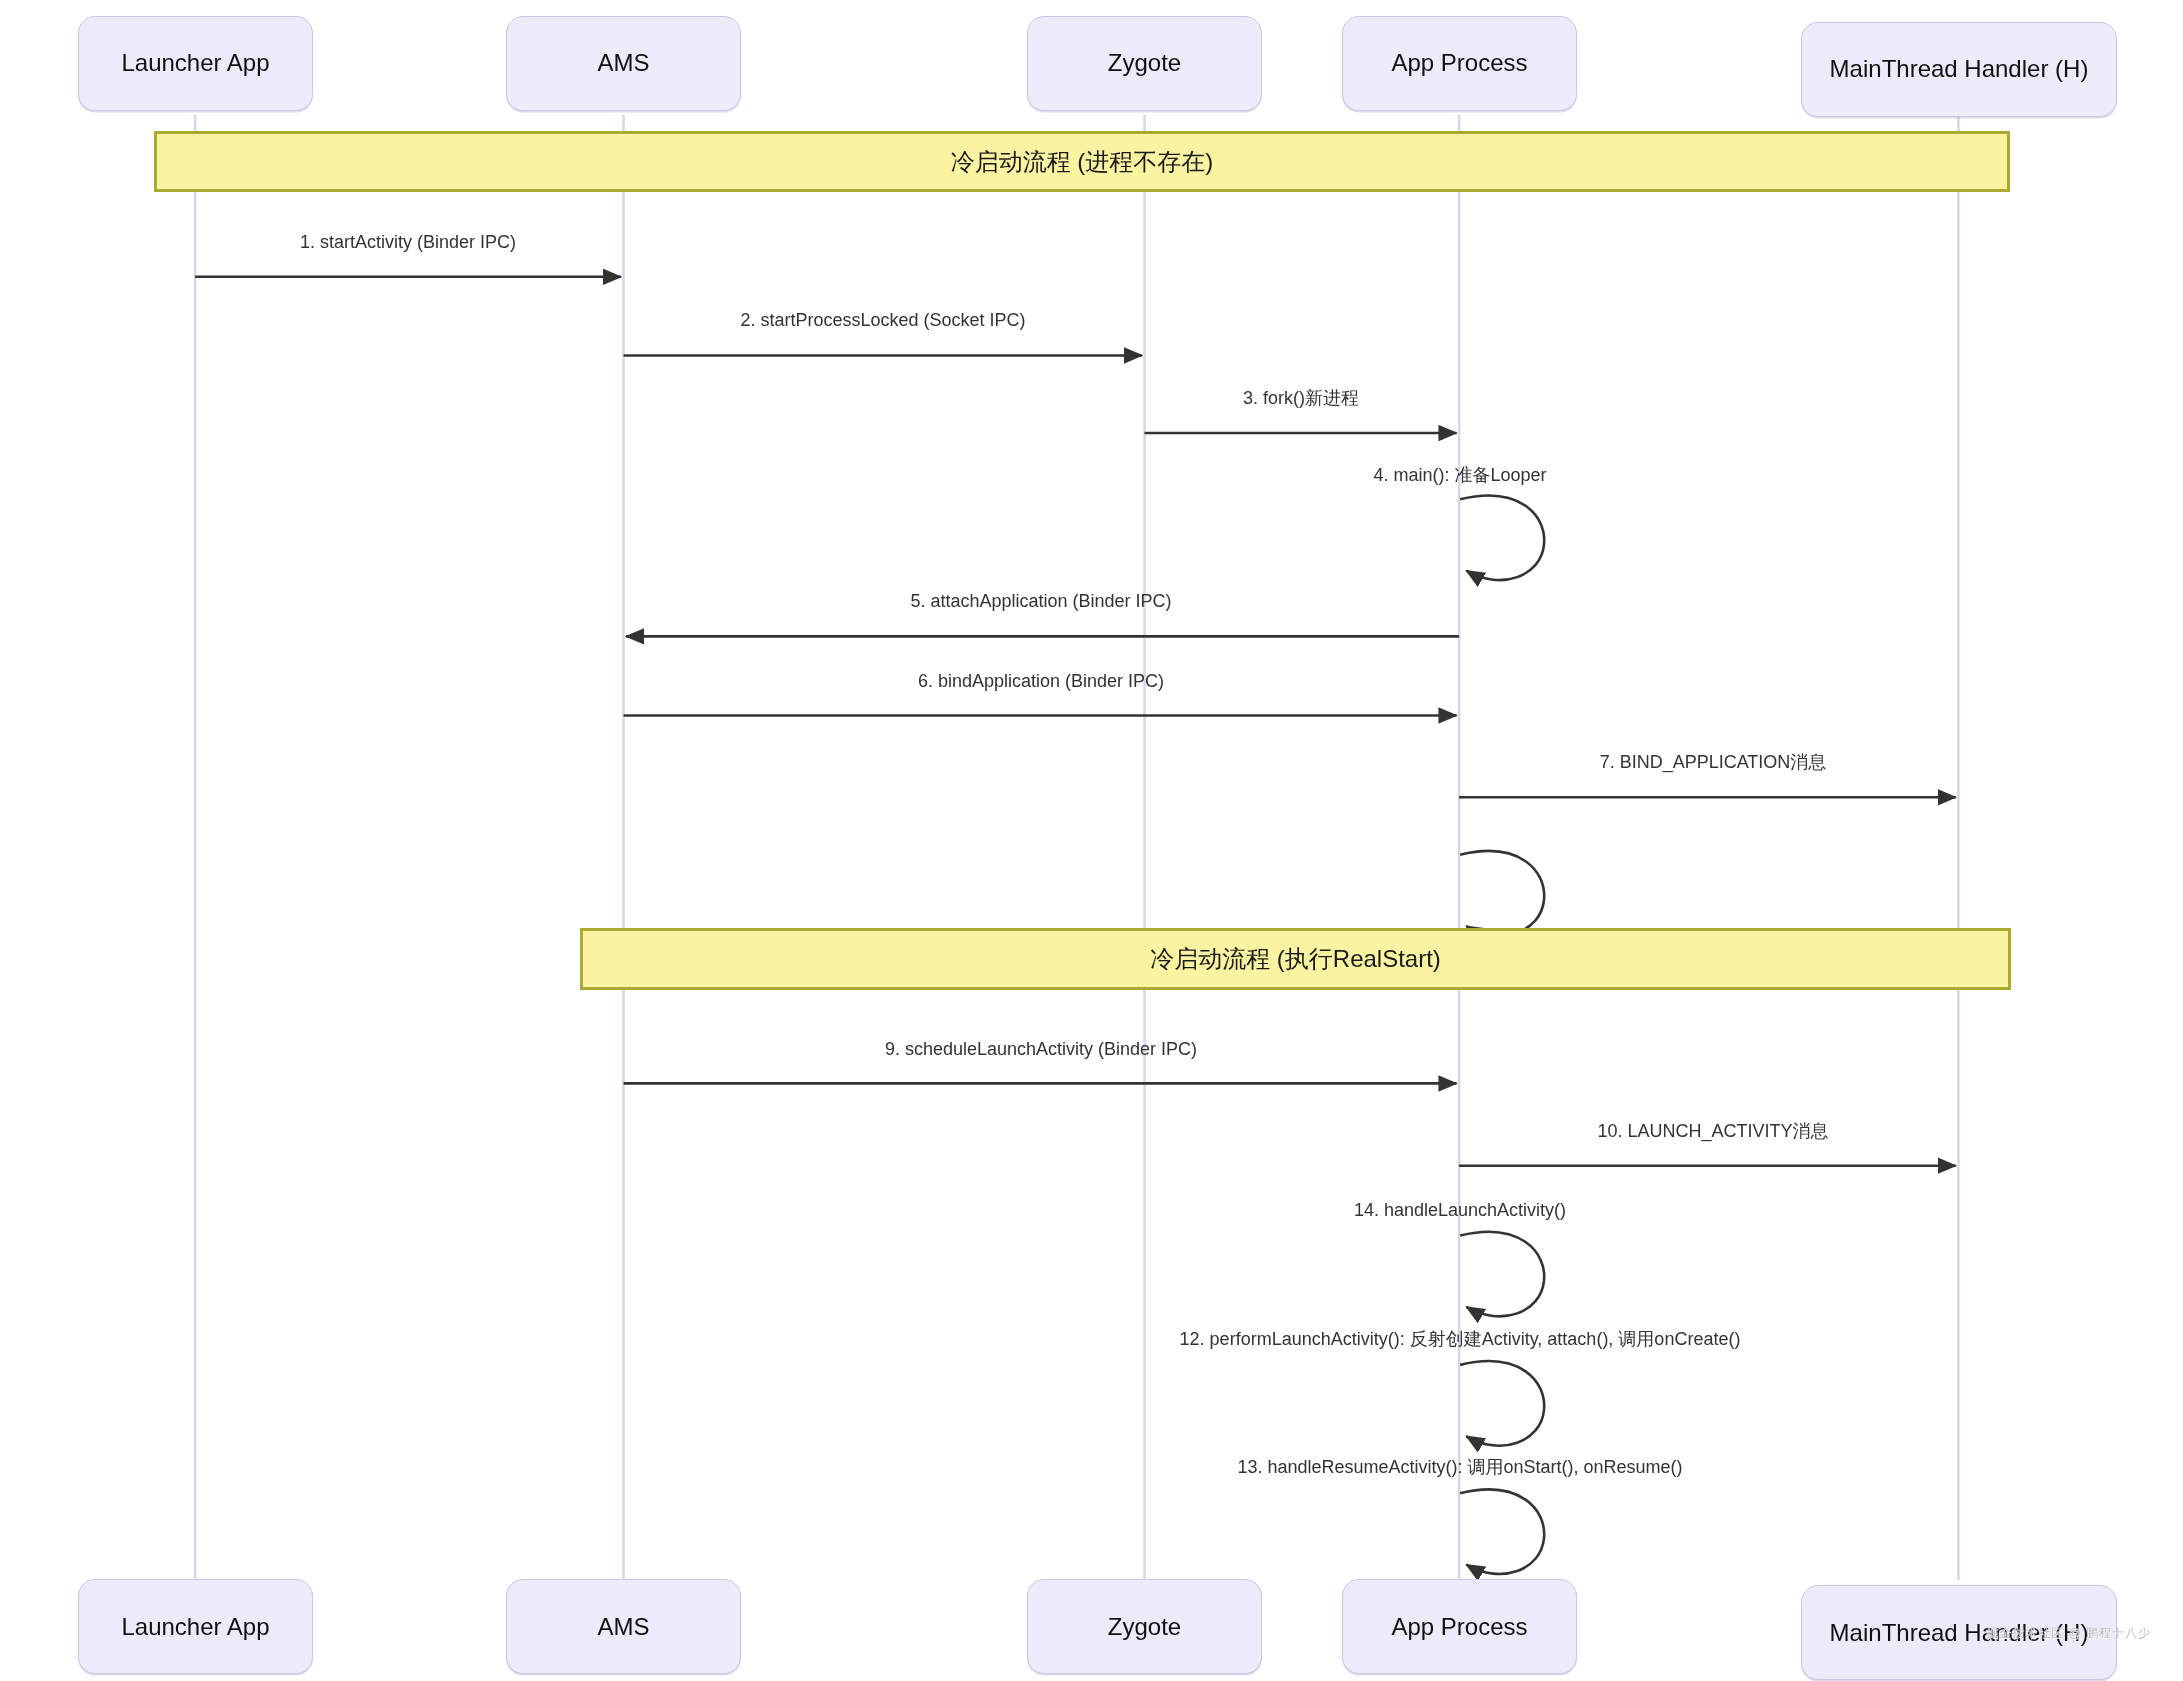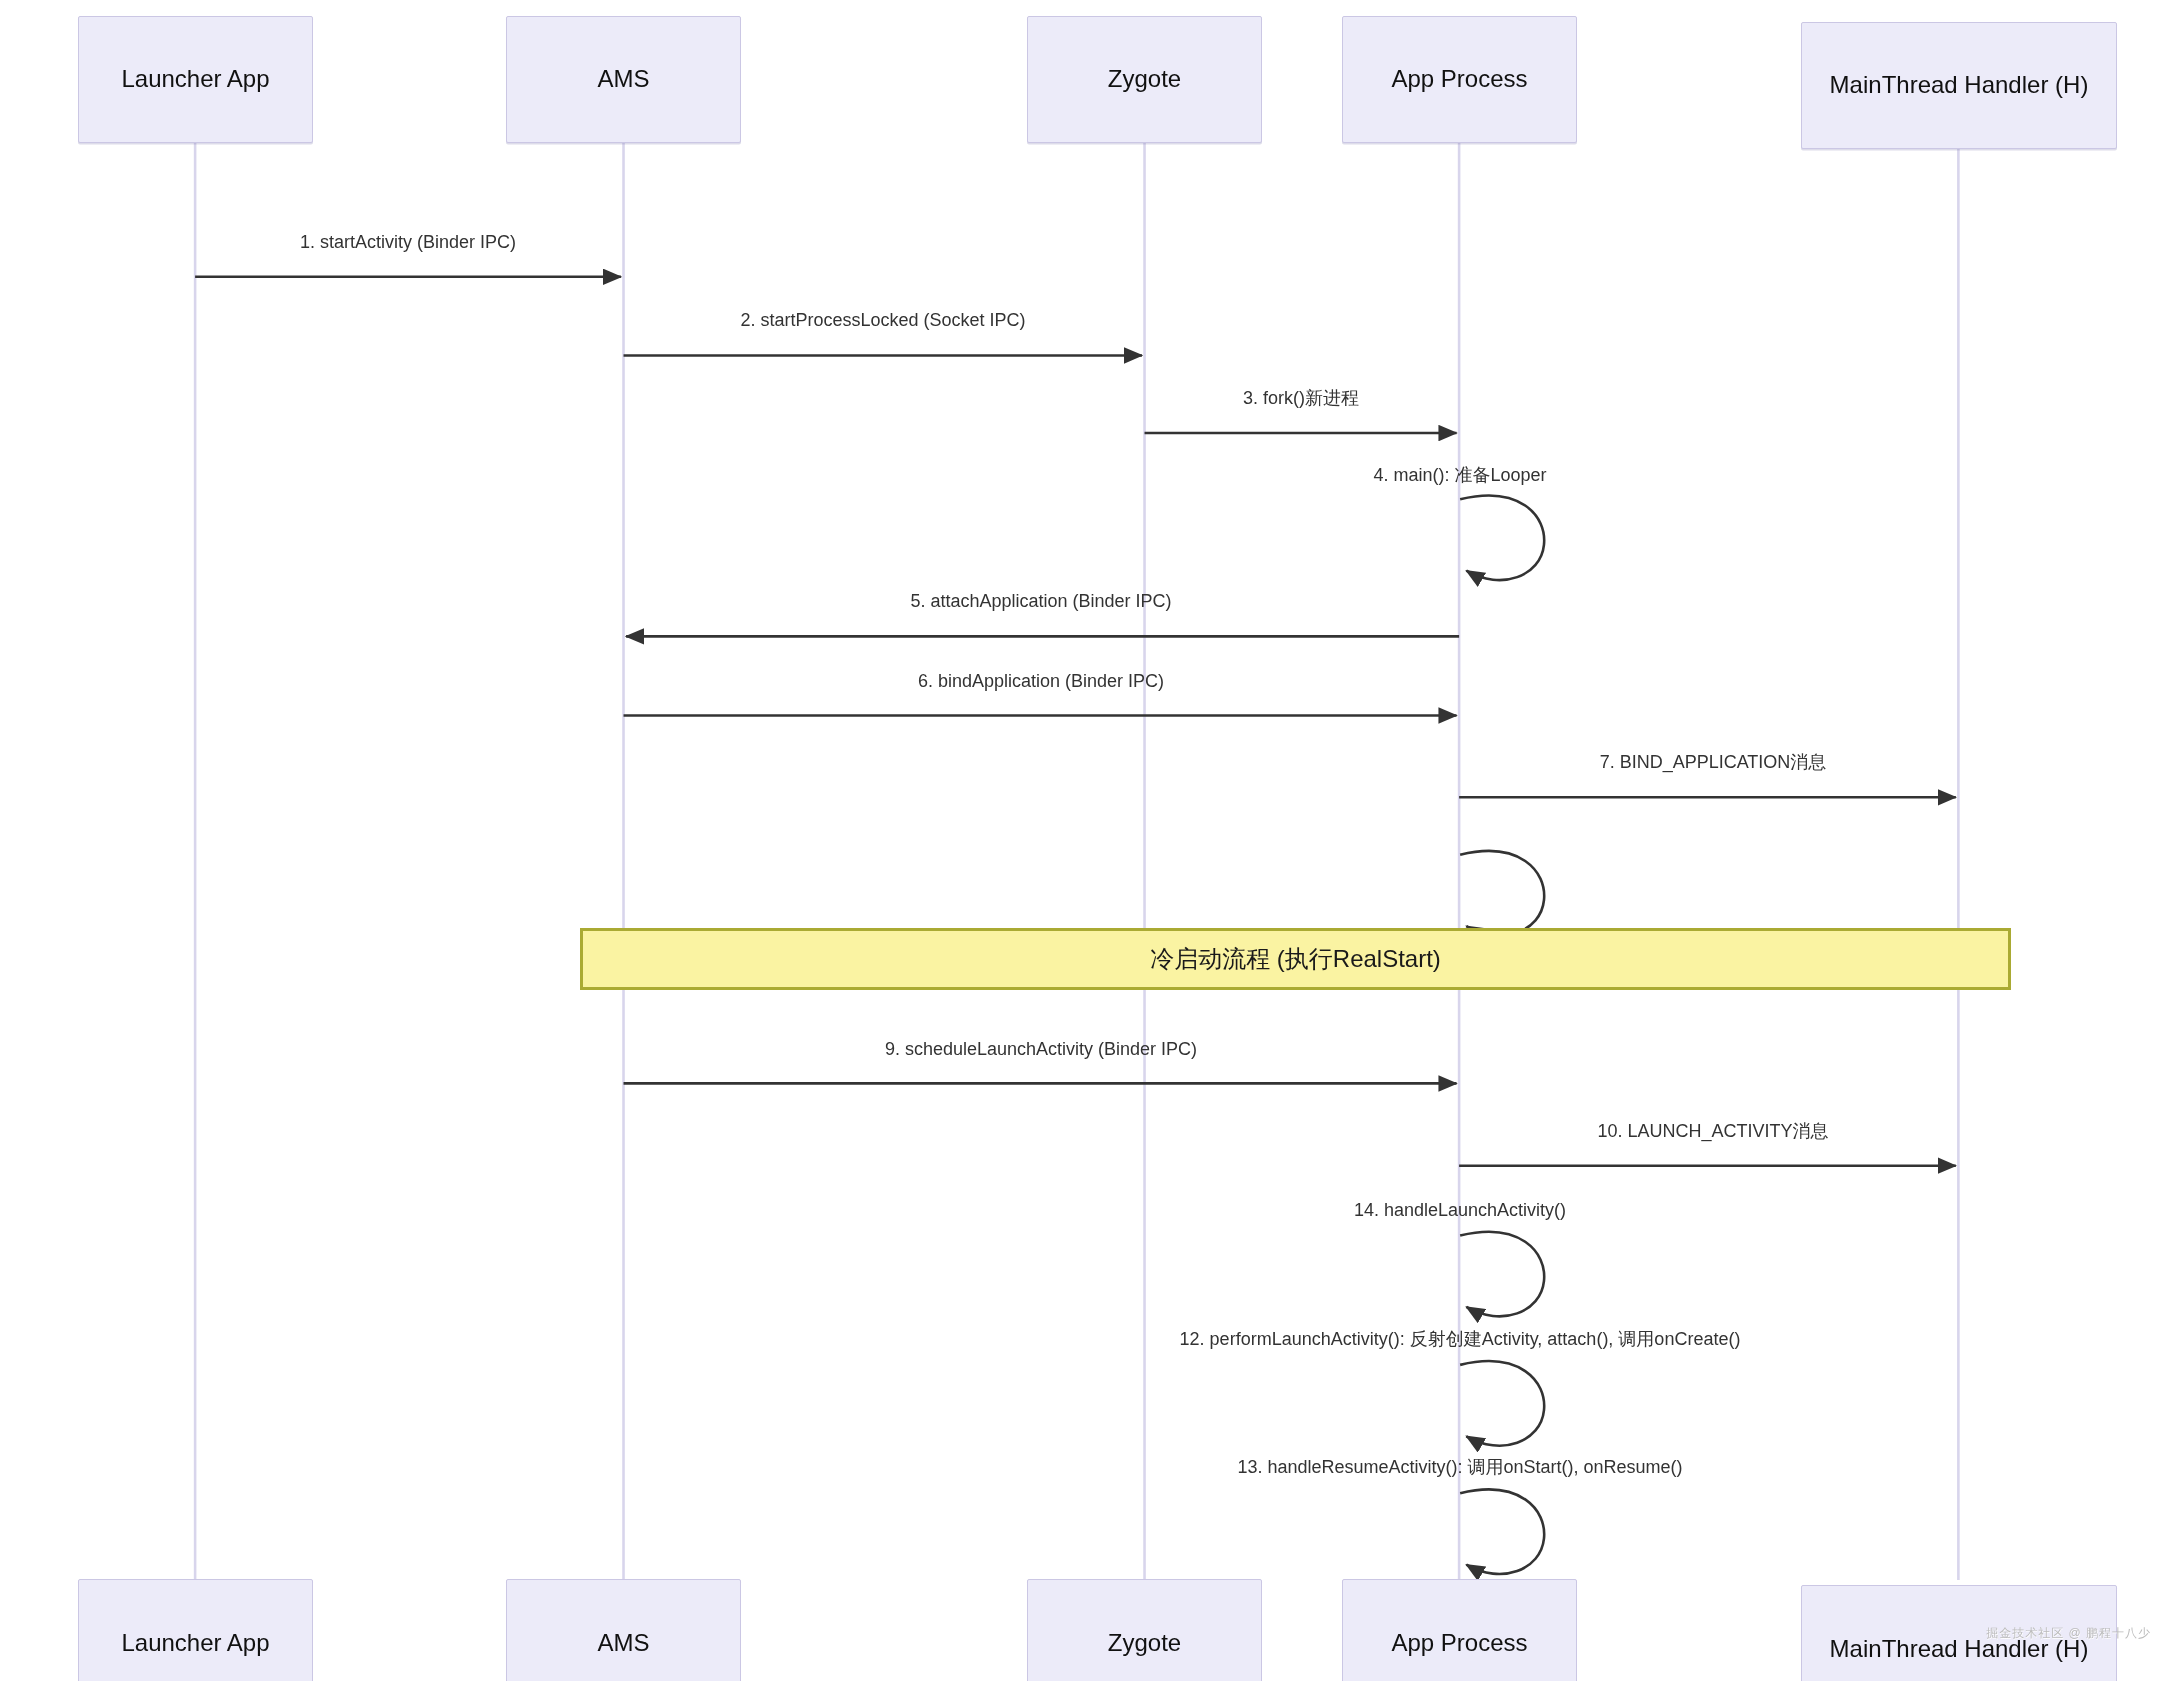--- a/index.html
+++ b/index.html
@@ -6,24 +6,24 @@
   .canvas{
     position:relative;
     width:2183px;height:1681px;
     background:#ffffff;
     font-family:"Liberation Sans", sans-serif;
     overflow:hidden;
   }
   .layer{position:absolute;left:0;top:0;}
   .actor{
     position:absolute;
-    width:235px;height:127px;
+    width:235px;height:95px;
     background:#ECEBF9;
     border:1.6px solid #CBC7E4;
-    border-radius:2px;
+    border-radius:17px;
     display:flex;align-items:center;justify-content:center;
     font-size:24px;color:#111;
     box-sizing:border-box;
     box-shadow:0 1.6px 0 rgba(120,115,170,.25);
   }
   .actor.wide{width:316px;margin-top:6px;}
   .section-banner{
     position:absolute;
     background:#FAF3A2;
     border:3.1px solid #AAAA33;
@@ -87,20 +87,21 @@
   <div class="actor" style="left:1027px;top:15.5px;">Zygote</div>
   <div class="actor" style="left:1342px;top:15.5px;">App Process</div>
   <div class="actor wide" style="left:1801px;top:15.5px;">MainThread Handler (H)</div>
 
   <div class="actor" style="left:78px;top:1579px;">Launcher App</div>
   <div class="actor" style="left:506px;top:1579px;">AMS</div>
   <div class="actor" style="left:1027px;top:1579px;">Zygote</div>
   <div class="actor" style="left:1342px;top:1579px;">App Process</div>
   <div class="actor wide" style="left:1801px;top:1579px;">MainThread Handler (H)</div>
 
+  <div class="section-banner" style="left:154px;top:131px;width:1856px;height:61px;">冷启动流程 (进程不存在)</div>
   <div class="section-banner" style="left:580px;top:928px;width:1431px;height:62px;">冷启动流程 (执行RealStart)</div>
 
   <div class="msg-label" style="left:408px;top:232px;">1. startActivity (Binder IPC)</div>
   <div class="msg-label" style="left:883px;top:310px;">2. startProcessLocked (Socket IPC)</div>
   <div class="msg-label" style="left:1301px;top:388px;">3. fork()新进程</div>
   <div class="msg-label" style="left:1460px;top:465px;">4. main(): 准备Looper</div>
   <div class="msg-label" style="left:1041px;top:591px;">5. attachApplication (Binder IPC)</div>
   <div class="msg-label" style="left:1041px;top:671px;">6. bindApplication (Binder IPC)</div>
   <div class="msg-label" style="left:1713px;top:752px;">7. BIND_APPLICATION消息</div>
   <div class="msg-label" style="left:1041px;top:1039px;">9. scheduleLaunchActivity (Binder IPC)</div>

